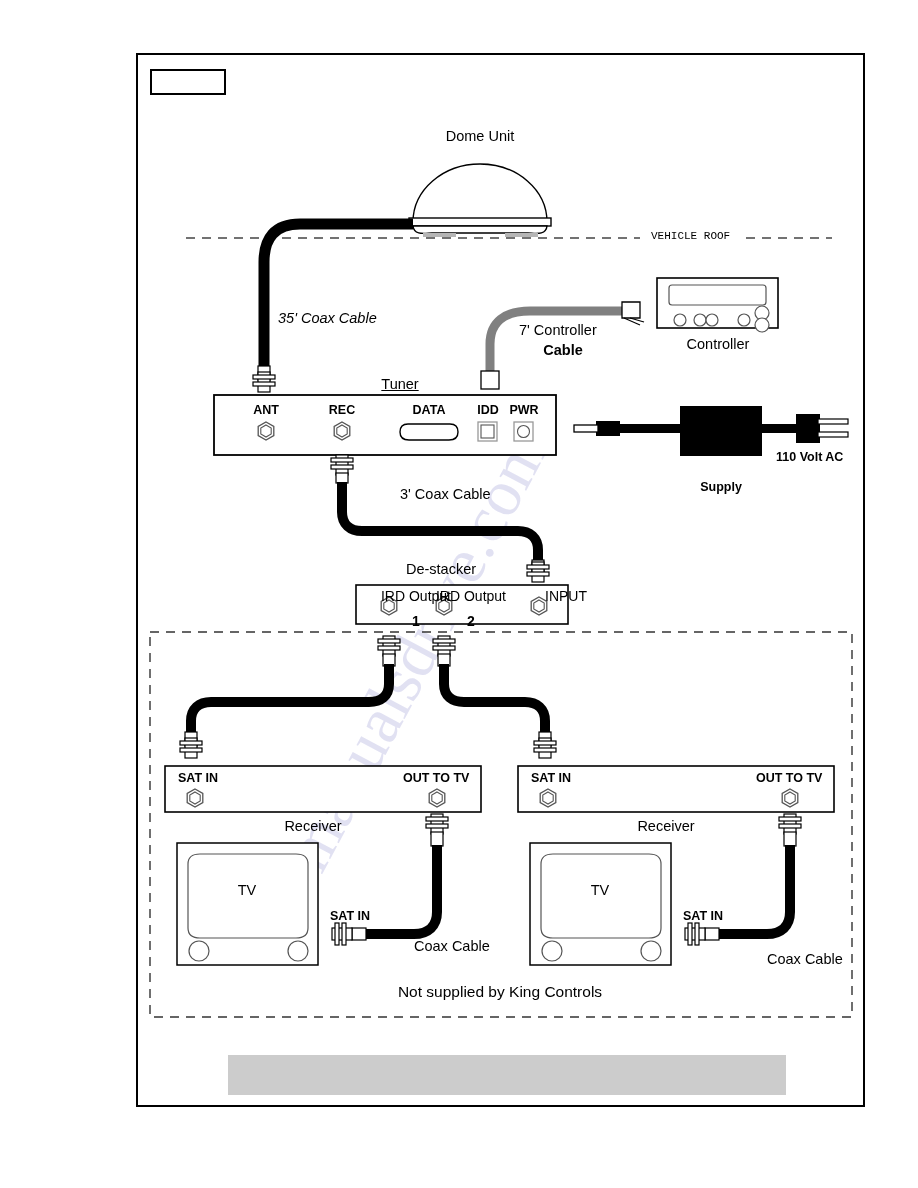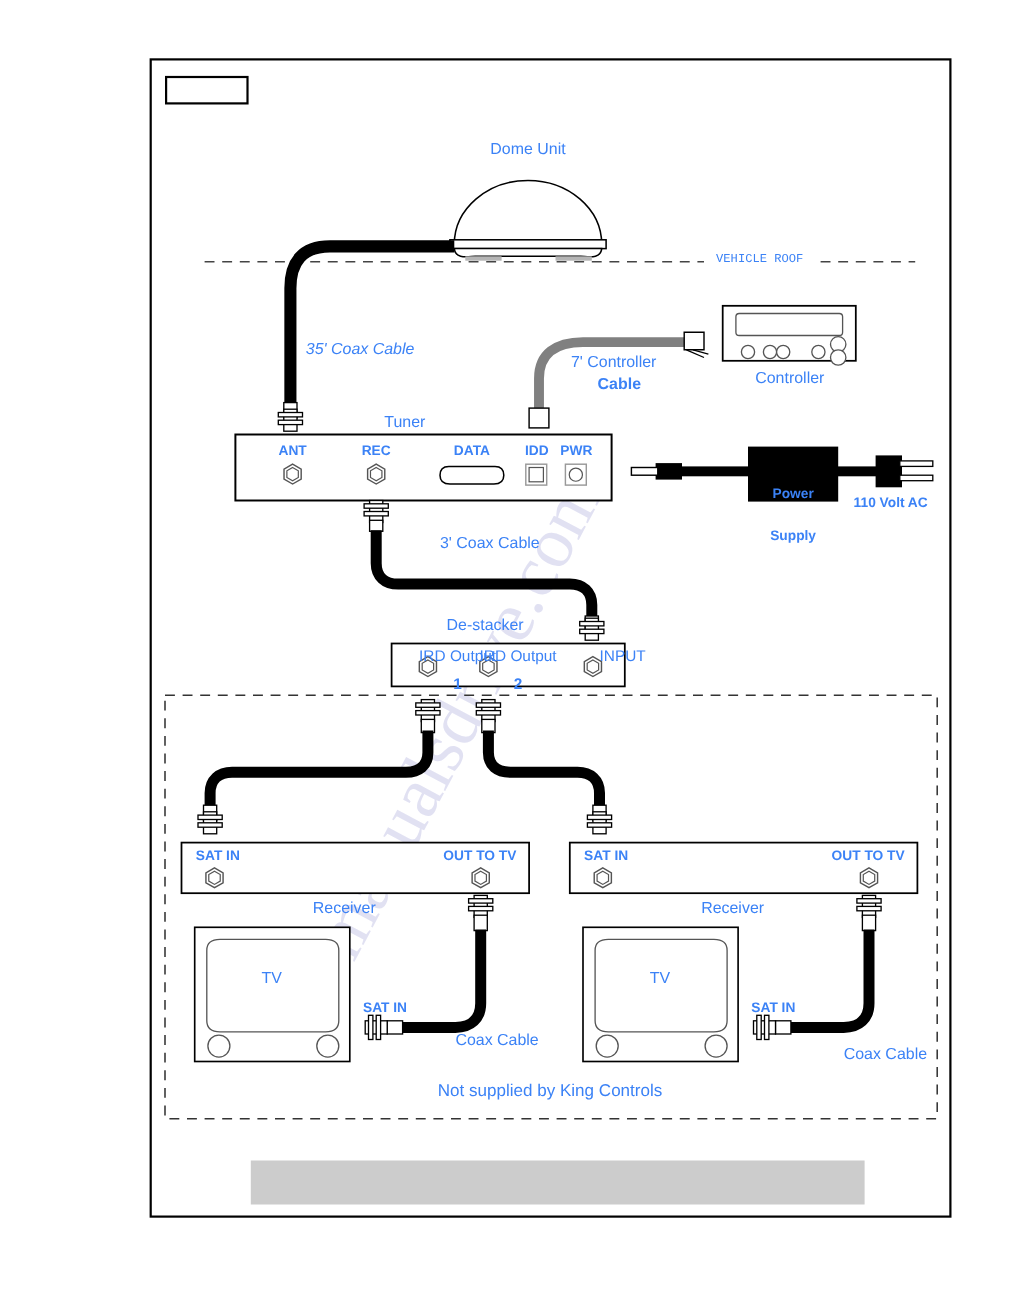--- a/index.html
+++ b/index.html
@@ -23,21 +23,21 @@
     width:76px;height:26px;
     border:2px solid #000;
     box-sizing:border-box;
     background:#fff;
   }
   #svg-layer{
     position:absolute;left:0;top:0;width:918px;height:1188px;
   }
   .lbl{
     position:absolute;
-    color:#3b82f6;
+    color:#000000;
     white-space:nowrap;
     font-family:"Liberation Sans", sans-serif;
   }
   .lbl-lg{font-size:14.5px;}
   .lbl-md{font-size:12.5px;font-weight:bold;}
   .lbl-sm{font-size:11px;font-family:Liberation Mono, monospace;}
   .lbl-xs{font-size:14px;margin-left:27px;}
   .ctr{transform:translateX(-50%);}
   #bottom-bar{
     position:absolute;
@@ -239,21 +239,21 @@
   <div class="lbl lbl-lg ctr" style="left:480px;top:128px;">Dome Unit</div>
   <div class="lbl lbl-sm" style="left:651px;top:230px;">VEHICLE ROOF</div>
 
   <div class="lbl lbl-lg" style="left:278px;top:310px;font-style:italic;">35' Coax Cable</div>
 
   <div class="lbl lbl-lg" style="left:519px;top:322px;">7' Controller</div>
   <div class="lbl lbl-lg ctr" style="left:563px;top:342px;font-weight:bold;">Cable</div>
 
   <div class="lbl lbl-lg ctr" style="left:718px;top:336px;">Controller</div>
 
-  <div class="lbl lbl-lg ctr" style="left:368px;top:376px;">Tuner</div>
+  <div class="lbl lbl-lg ctr" style="left:400px;top:376px;text-decoration:underline;">Tuner</div>
   <div class="lbl lbl-md ctr" style="left:266px;top:403px;">ANT</div>
   <div class="lbl lbl-md ctr" style="left:342px;top:403px;">REC</div>
   <div class="lbl lbl-md ctr" style="left:429px;top:403px;">DATA</div>
   <div class="lbl lbl-md ctr" style="left:488px;top:403px;">IDD</div>
   <div class="lbl lbl-md ctr" style="left:524px;top:403px;">PWR</div>
 
   <div class="lbl lbl-md ctr" style="left:721px;top:442px;">Power</div>
   <div class="lbl lbl-md ctr" style="left:721px;top:480px;">Supply</div>
   <div class="lbl lbl-md" style="left:776px;top:450px;">110 Volt AC</div>
 

